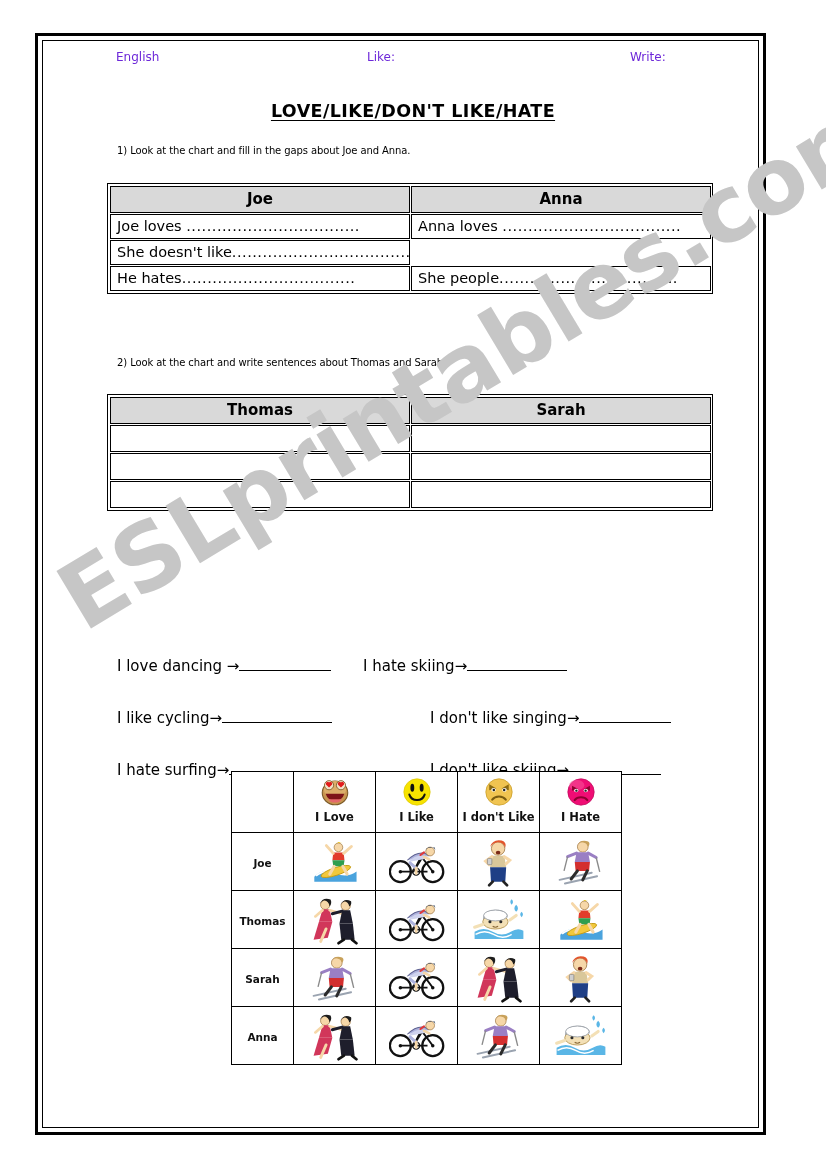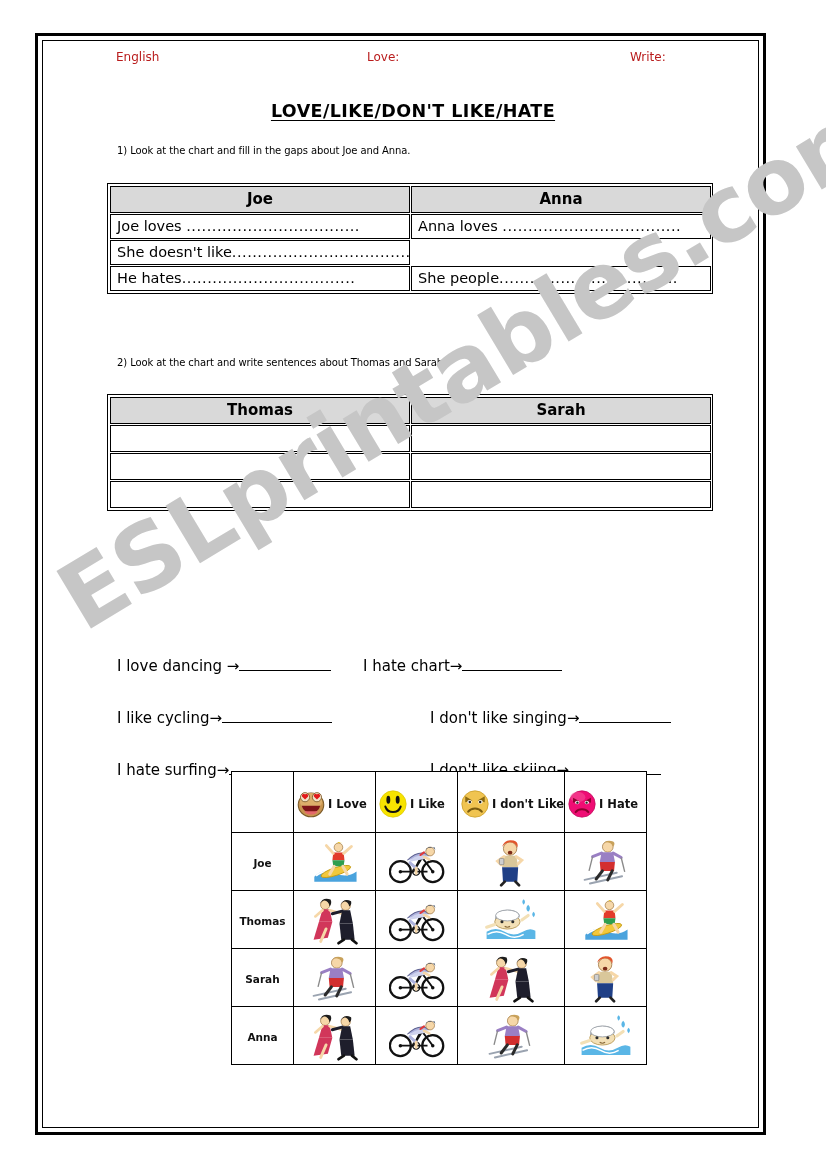--- a/index.html
+++ b/index.html
@@ -63,21 +63,21 @@
   }
 
   .abs { position: absolute; }
 
   
   #doc-header { top: 50px; left: 116px; width: 600px; height: 18px; }
   #doc-header span {
     position: absolute;
     font-family: "DejaVu Sans", sans-serif;
     font-size: 12px;
-    color: #b91c1c;
+    color: #6d28d9;
     text-align: center;
   }
   #hdr-subject { left: 0; }
   #hdr-name { left: 251px; }
   #hdr-date { left: 514px; }
 
   
   #worksheet-title {
     top: 101px;
     left: 0;
@@ -198,21 +198,21 @@
     background: #fff;
     text-align: center;
     vertical-align: middle;
   }
   .pc-name-col { width: 61px; }
   .pc-act-col { width: 81px; }
 
   .pc-head-cell { height: 60px; }
   .pc-head-inner {
     display: flex;
-    flex-direction: row;
+    flex-direction: column;
     align-items: center;
     justify-content: flex-start;
     height: 60px;
     padding-top: 3px;
     box-sizing: border-box;
   }
   .pc-head-label {
     font-family: "DejaVu Sans", sans-serif;
     font-size: 11.5px;
     font-weight: bold;
@@ -239,21 +239,21 @@
 <div id="page-frame">
   <div id="page-frame-inner"></div>
 </div>
 
 <div id="watermark">ESLprintables.com</div>
 
 <div id="content">
 
   <div class="abs" id="doc-header">
     <span id="hdr-subject">English</span>
-    <span id="hdr-name">Love:</span>
+    <span id="hdr-name">Like:</span>
     <span id="hdr-date">Write:</span>
   </div>
 
   <div class="abs" id="worksheet-title">
     <u>LOVE/LIKE/DON'T LIKE/HATE</u>
   </div>
 
   <div class="abs instruction" id="ex1-instruction">1) Look at the chart and fill in the gaps about Joe and Anna.</div>
 
   <div class="gap-table" id="ex1-table">
@@ -294,21 +294,21 @@
       <div class="gt-cell"></div>
     </div>
   </div>
 
 
 
   <div class="abs" id="ex3-sentences">
 
     <div class="sent-row">
       <span class="sent" style="left:0px;"><span>I love dancing </span><span class="arrow">→</span><span class="blank" style="width:92px;"></span></span>
-      <span class="sent" style="left:246px;"><span>I hate chart</span><span class="arrow">→</span><span class="blank" style="width:100px;"></span></span>
+      <span class="sent" style="left:246px;"><span>I hate skiing</span><span class="arrow">→</span><span class="blank" style="width:100px;"></span></span>
     </div>
 
     <div class="sent-row">
       <span class="sent" style="left:0px;text-align:center;"><span>I like cycling</span><span class="arrow">→</span><span class="blank" style="width:110px;"></span></span>
       <span class="sent" style="left:313px;"><span>I don't like singing</span><span class="arrow">→</span><span class="blank" style="width:92px;"></span></span>
     </div>
 
     <div class="sent-row">
       <span class="sent" style="left:0px;"><span>I hate surfing</span><span class="arrow">→</span><span class="blank" style="width:110px;"></span></span>
       <span class="sent" style="left:313px;"><span>I don't like skiing</span><span class="arrow">→</span><span class="blank" style="width:92px;"></span></span>

